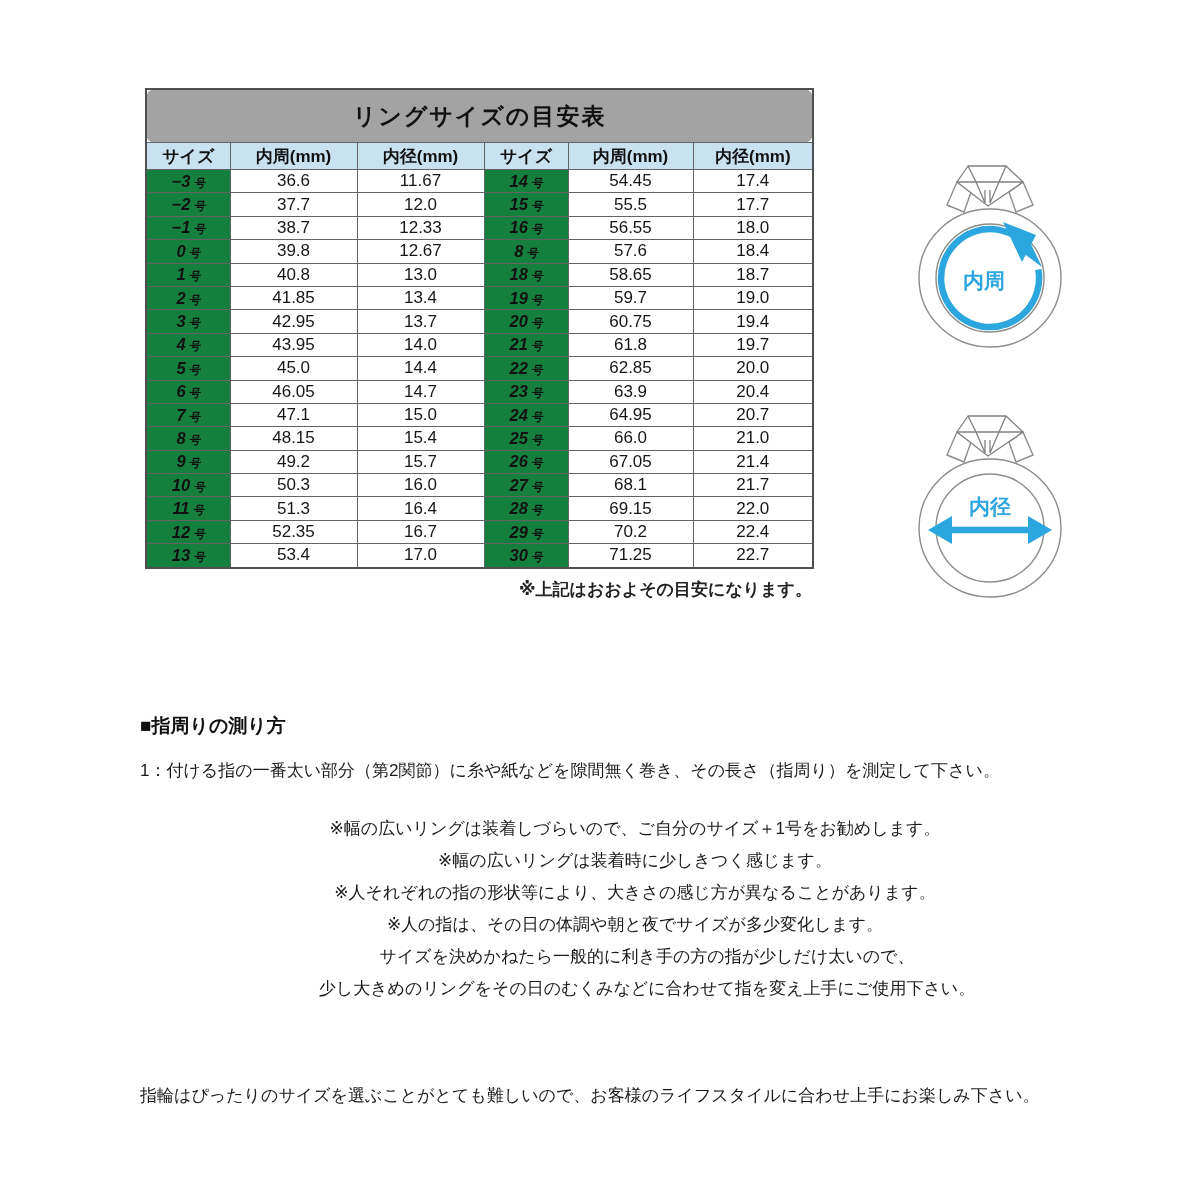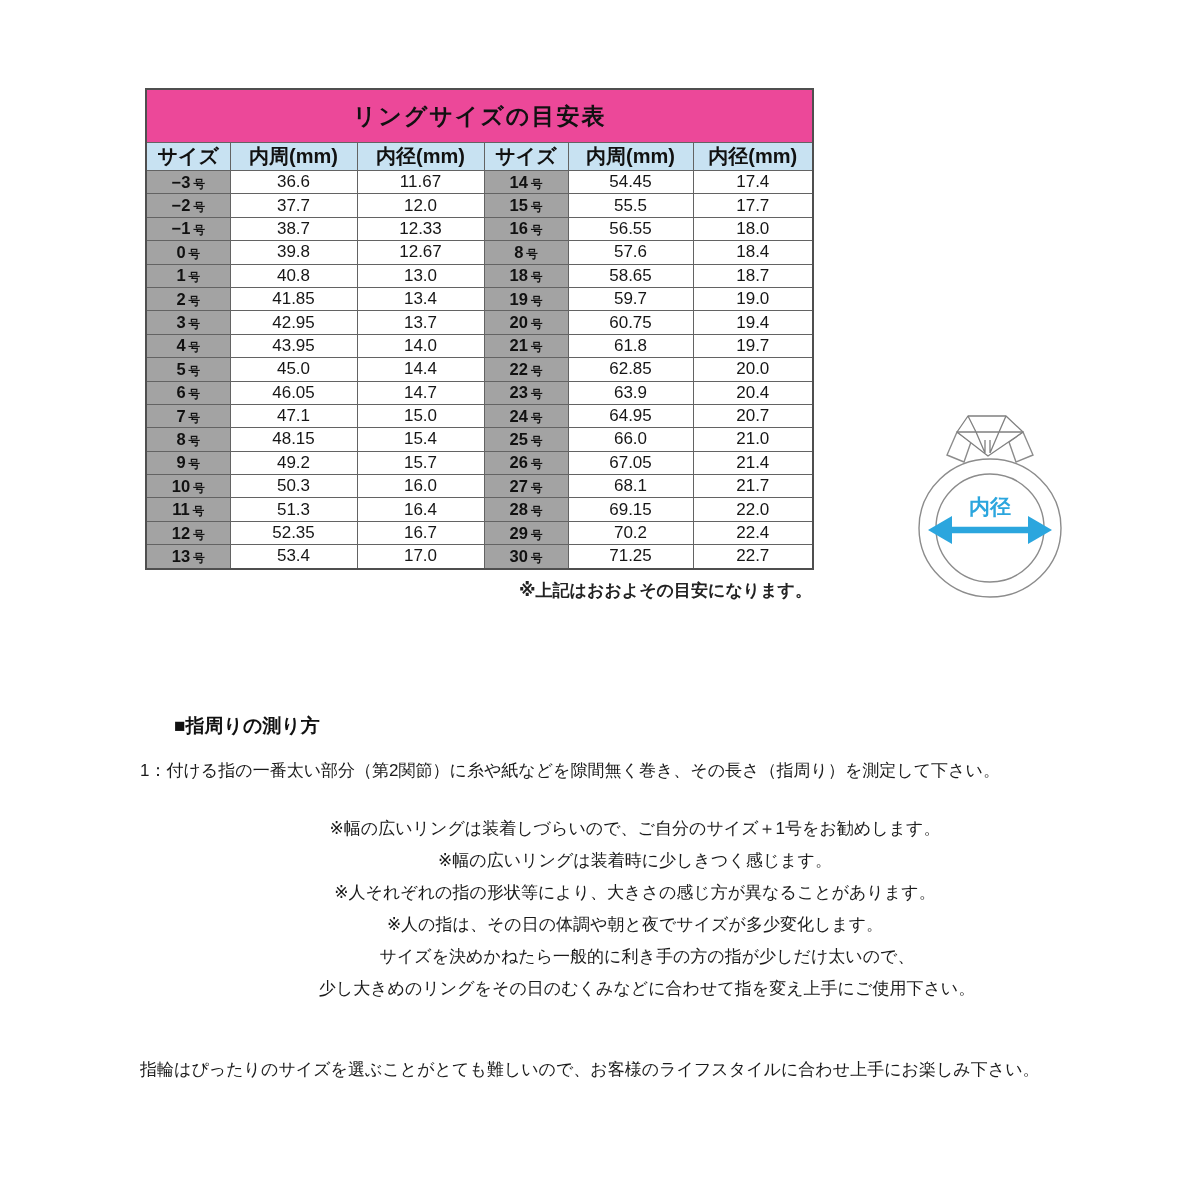--- a/index.html
+++ b/index.html
@@ -5,42 +5,42 @@
   html,body{margin:0;padding:0;background:#fff;}
   #page{position:relative;width:1200px;height:1200px;background:#fff;overflow:hidden;
         font-family:"Liberation Sans","DejaVu Sans",sans-serif;color:#1a1a1a;}
 
   
   .size-table-wrap{position:absolute;left:145px;top:88px;width:667px;}
   table.size-table{width:667px;border-collapse:collapse;table-layout:fixed;
                    border:2px solid #4f4f4f;}
   table.size-table th,table.size-table td{border:1.5px solid #636363;text-align:center;
                    padding:0;vertical-align:middle;}
-  th.table-title{height:52px;background:#ec4899;font-size:23px;font-weight:bold;
-                 letter-spacing:2px;color:#111;}
-  tr.header-row th{height:26px;background:#c8e2f2;font-size:20px;font-weight:bold;color:#111;}
-  td.size-cell{height:22.4px;background:#a3a3a3;font-size:16.5px;font-weight:bold;color:#111;}
+  th.table-title{height:52px;background:#a3a3a3;font-size:23px;font-weight:bold;
+                 letter-spacing:2px;color:#111;border-radius:9px;}
+  tr.header-row th{height:26px;background:#c8e2f2;font-size:17px;font-weight:bold;color:#111;}
+  td.size-cell{height:22.4px;background:#15803d;font-size:16.5px;font-weight:bold;color:#111;font-style:italic;}
   td.size-cell .go{font-size:11.5px;font-weight:600;margin-left:3px;}
   td.num-cell{height:22.4px;background:#fff;font-size:17px;font-weight:500;color:#161616;}
   .approx-note{margin-top:9px;text-align:right;font-size:17px;font-weight:600;color:#222;}
 
   
   .ring-illust{position:absolute;left:900px;width:180px;height:205px;}
   #ring-illust-1{top:148px;}
   #ring-illust-2{top:398px;}
   .ring-illust svg{display:block;}
   .ring-label{font-size:21px;font-weight:bold;}
 
   
   .instructions{position:absolute;left:140px;top:713px;width:990px;}
-  .instr-heading{font-size:19px;font-weight:bold;margin-bottom:16px;color:#111;margin-left:34px;}
+  .instr-heading{font-size:19px;font-weight:bold;margin-bottom:16px;color:#111;}
   .instr-line{font-size:17px;line-height:32px;font-weight:400;white-space:nowrap;color:#1a1a1a;}
   .notes-block{margin-top:26px;text-align:center;}
   .cont-line{padding-left:24px;}
-  .closing-note{position:absolute;left:140px;top:1058px;width:1000px;font-size:17px;
+  .closing-note{position:absolute;left:140px;top:1084px;width:1000px;font-size:17px;
                 font-weight:500;white-space:nowrap;color:#1a1a1a;}
 </style>
 </head>
 <body>
 
 <div id="page">
 
   <div class="size-table-wrap">
     <table class="size-table">
       <colgroup>
@@ -199,20 +199,40 @@
             <td class="num-cell">17.0</td>
             <td class="size-cell"><span>30</span><span class="go">号</span></td>
             <td class="num-cell">71.25</td>
             <td class="num-cell">22.7</td>
           </tr>
         </tbody>
     </table>
     <div class="approx-note">※上記はおおよその目安になります。</div>
   </div>
 
+  <div class="ring-illust" id="ring-illust-1">
+    <svg width="180" height="205" viewBox="0 0 180 205">
+      <g fill="#ffffff" stroke="#8c8c8c" stroke-width="1.4">
+        <ellipse cx="90" cy="130" rx="71" ry="69"></ellipse>
+        <circle cx="90" cy="130" r="54"></circle>
+        <path d="M57,34 L47,57 L64,64 L71,44 Z"></path>
+        <path d="M123,34 L133,57 L116,64 L109,44 Z"></path>
+      </g>
+      <g fill="#ffffff" stroke="#808080" stroke-width="1.3" stroke-linejoin="round">
+        <path d="M68,18 L106,18 L123,34 L88,58 L57,34 Z"></path>
+        <path d="M57,34 L123,34 M68,18 L76,34 M106,18 L99,34 M76,34 L85,55 M99,34 L90,55 M85,42 L85,55 M90,42 L90,55" fill="none"></path>
+      </g>
+      <g>
+        <path d="M118.1,89.9 A49,49 0 1 0 138.3,121.5" fill="none" stroke="#2ba6de" stroke-width="6.5"></path>
+        <polygon points="103,74 136,87 122,114" fill="#2ba6de"></polygon>
+        <polygon points="142,119 115,99 128,90" fill="#2ba6de"></polygon>
+      </g>
+      <text class="ring-label" x="84" y="140" text-anchor="middle" fill="#2ba6de">内周</text>
+    </svg>
+  </div>
 
   <div class="ring-illust" id="ring-illust-2">
     <svg width="180" height="205" viewBox="0 0 180 205">
       <g fill="#ffffff" stroke="#8c8c8c" stroke-width="1.4">
         <ellipse cx="90" cy="130" rx="71" ry="69"></ellipse>
         <circle cx="90" cy="130" r="54"></circle>
         <path d="M57,34 L47,57 L64,64 L71,44 Z"></path>
         <path d="M123,34 L133,57 L116,64 L109,44 Z"></path>
       </g>
       <g fill="#ffffff" stroke="#808080" stroke-width="1.3" stroke-linejoin="round">

